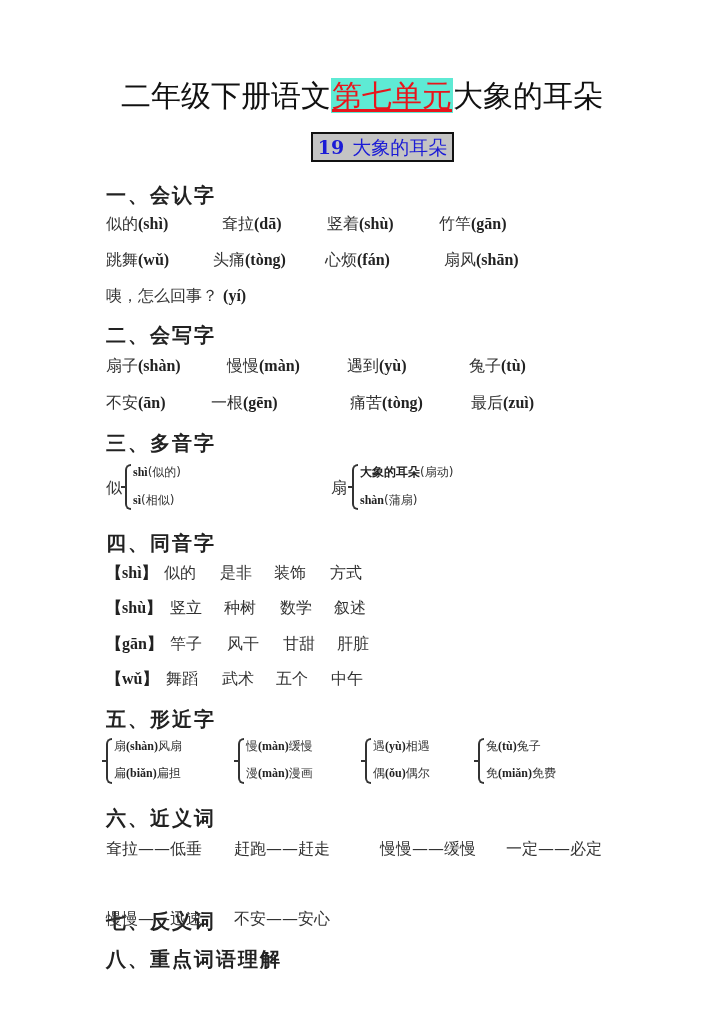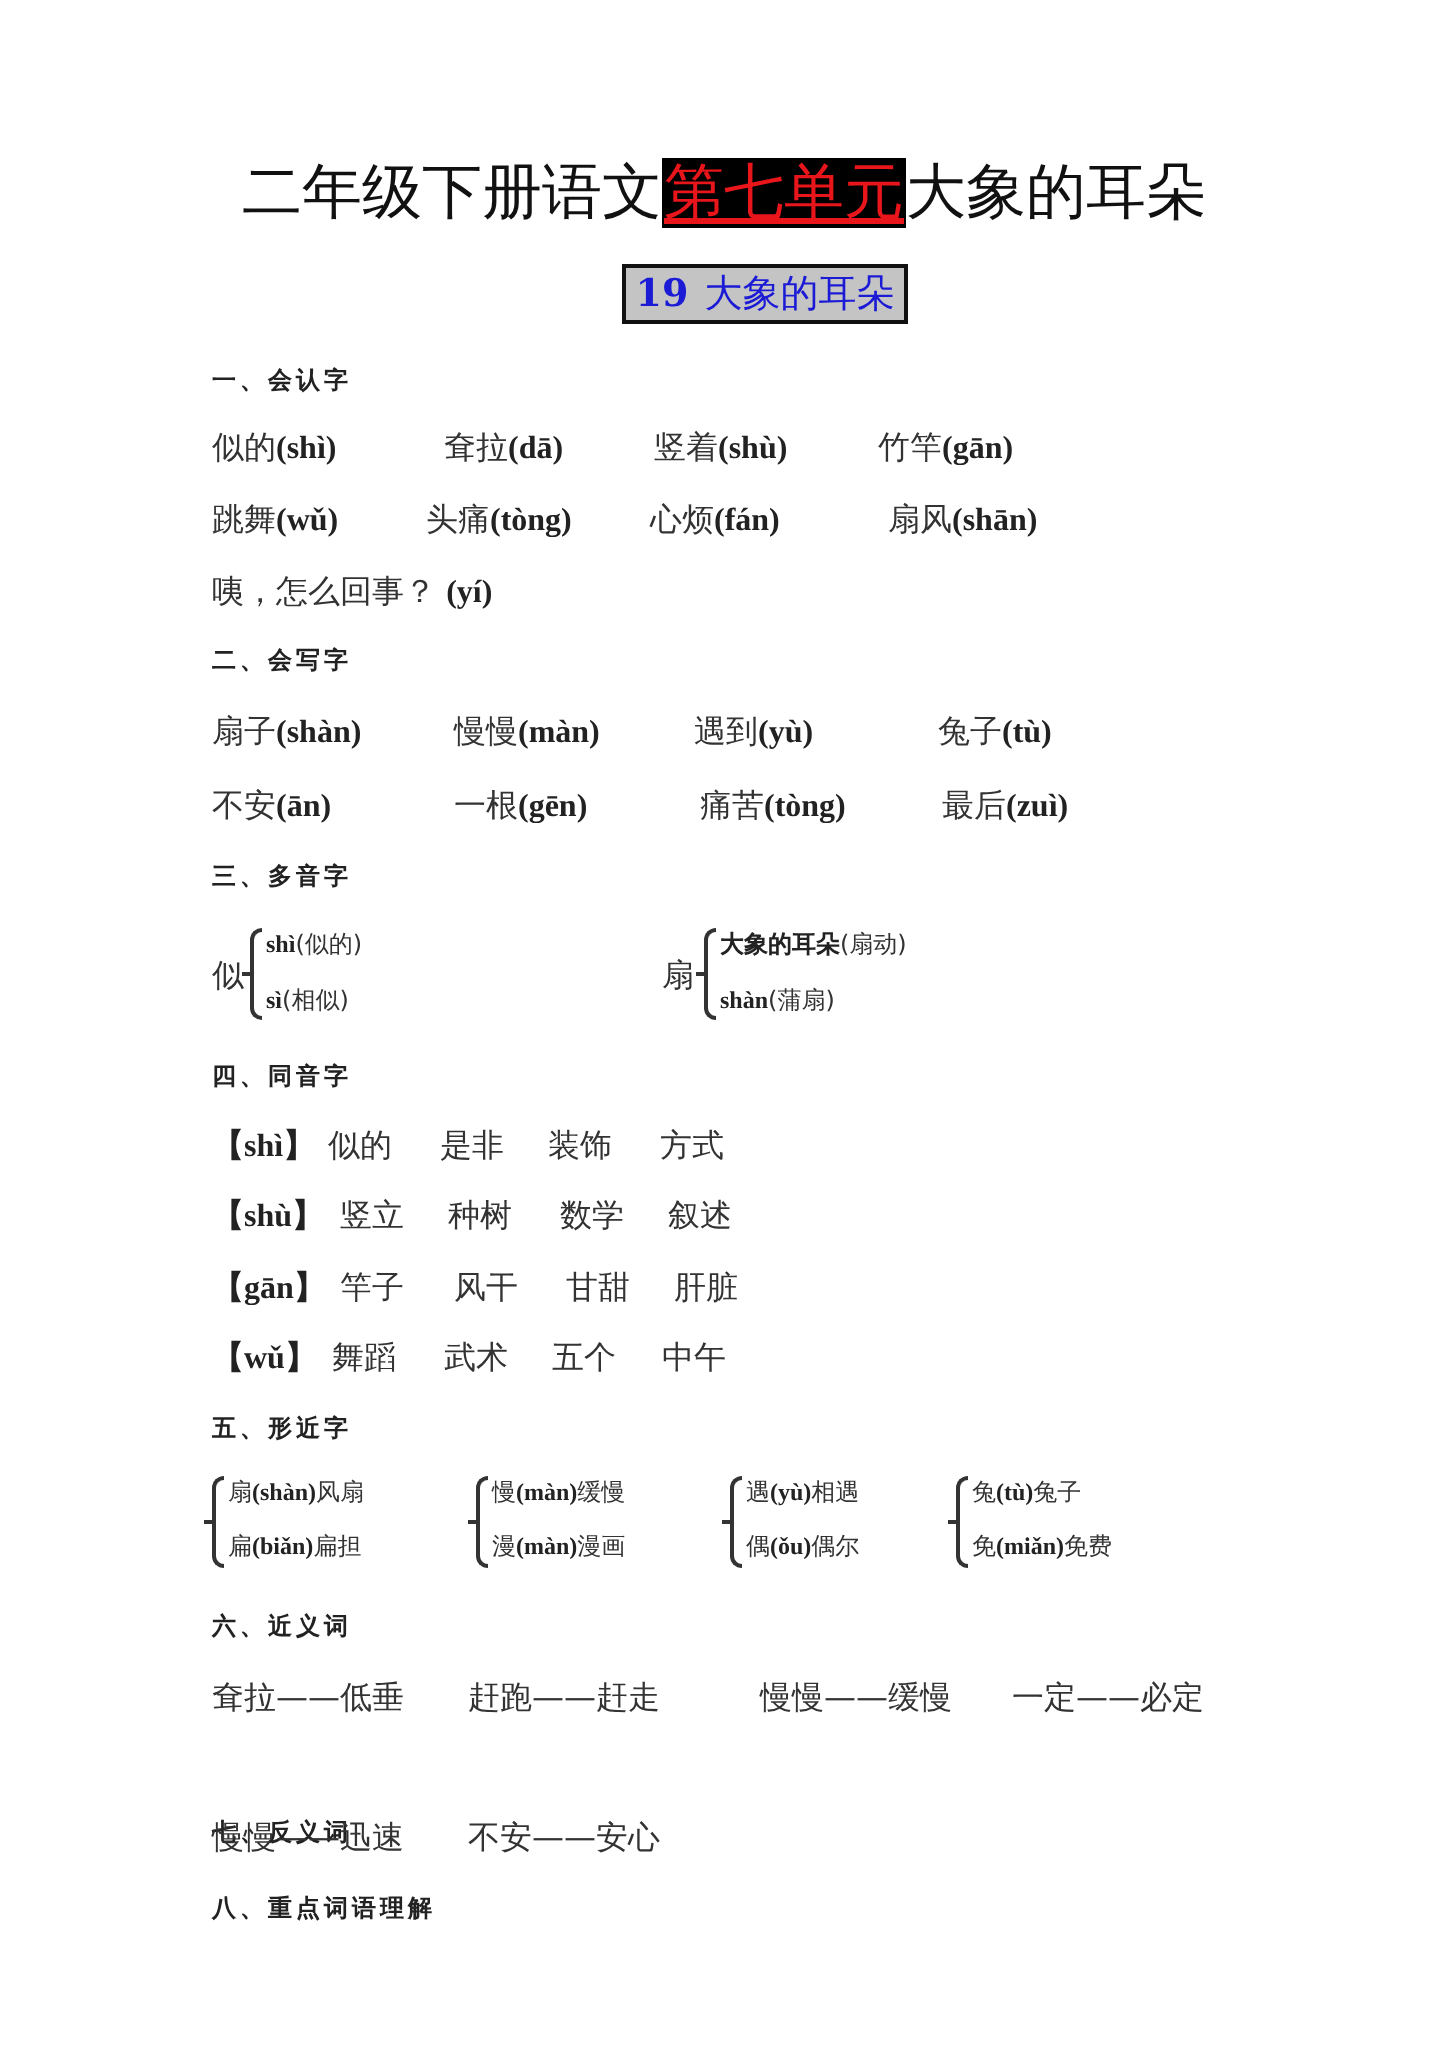--- a/index.html
+++ b/index.html
@@ -1,26 +1,26 @@
 <!DOCTYPE html>
 <html><head>
   <meta charset="utf-8">
   <style>
     html, body { margin: 0; padding: 0; background: #ffffff; }
     body { width: 724px; height: 1024px; position: relative; overflow: hidden;
       font-family: "DejaVu Serif", "Liberation Serif", serif; color: #222; }
     .title { position: absolute; top: 76px; left: 0; width: 724px; text-align: center;
       font-family: "DejaVu Sans", "Liberation Sans", sans-serif; font-size: 30px; color: #111; letter-spacing: 0px; }
-    .title .hl { background: #000000; color: #e8151b; text-decoration: underline; text-decoration-color: #e8151b;
+    .title .hl { background: #5eead4; color: #e8151b; text-decoration: underline; text-decoration-color: #e8151b;
       text-decoration-thickness: 3px; text-underline-offset: 3px; padding: 0 1px; }
     .lesson { position: absolute; top: 132px; left: 311px; width: 143px; height: 30px; background: #c4c4c4;
       border: 2px solid #111; box-sizing: border-box; color: #1b1bd6; font-size: 19px; line-height: 26px;
       text-align: center; font-family: "DejaVu Sans", sans-serif; }
     .lesson b { font-family: "DejaVu Serif", serif; font-weight: bold; margin-right: 8px; }
-    .sec { position: absolute; left: 106px; font-family: "DejaVu Sans", sans-serif; font-size: 12px;
+    .sec { position: absolute; left: 106px; font-family: "DejaVu Sans", sans-serif; font-size: 20px;
       letter-spacing: 2px; color: #222; font-weight: bold; }
     .row { position: absolute; left: 106px; font-size: 16px; height: 24px; }
     .item { position: absolute; top: 0; white-space: nowrap; }
     .han { font-family: "DejaVu Sans", sans-serif; color: #333; font-weight: normal; }
     .py { font-weight: bold; font-family: "Liberation Serif", serif; }
     .brace-group { position: absolute; }
     .brace { position: absolute; left: 0; top: 0; width: 6px; height: 46px; border: 2px solid #333; border-right: none;
       border-radius: 6px 0 0 6px; box-sizing: border-box; }
     .brace::after { content: ""; position: absolute; left: -6px; top: 20px; width: 5px; height: 2px; background: #333; }
     .bl { position: absolute; left: 8px; white-space: nowrap; font-size: 12px; }
@@ -52,21 +52,21 @@
 
 <div class="sec" style="top:322px">二、会写字</div>
 <div class="row" style="top:356px">
   <span class="item" style="left:0"><span class="han">扇子</span><span class="py">(shàn)</span></span>
   <span class="item" style="left:121px"><span class="han">慢慢</span><span class="py">(màn)</span></span>
   <span class="item" style="left:241px"><span class="han">遇到</span><span class="py">(yù)</span></span>
   <span class="item" style="left:363px"><span class="han">兔子</span><span class="py">(tù)</span></span>
 </div>
 <div class="row" style="top:393px">
   <span class="item" style="left:0"><span class="han">不安</span><span class="py">(ān)</span></span>
-  <span class="item" style="left:121px"><span class="han">一根</span><span class="py">(gēn)</span></span>
+  <span class="item" style="left:105px"><span class="han">一根</span><span class="py">(gēn)</span></span>
   <span class="item" style="left:244px"><span class="han">痛苦</span><span class="py">(tòng)</span></span>
   <span class="item" style="left:365px"><span class="han">最后</span><span class="py">(zuì)</span></span>
 </div>
 
 <div class="sec" style="top:430px">三、多音字</div>
 <div class="pair" style="top:478px;left:106px">似</div>
 <div class="brace-group" style="top:464px;left:125px">
   <span class="brace"></span>
   <span class="bl" style="top:0"><span class="py">shì</span><span class="han">(似的)</span></span>
   <span class="bl" style="top:28px"><span class="py">sì</span><span class="han">(相似)</span></span>

